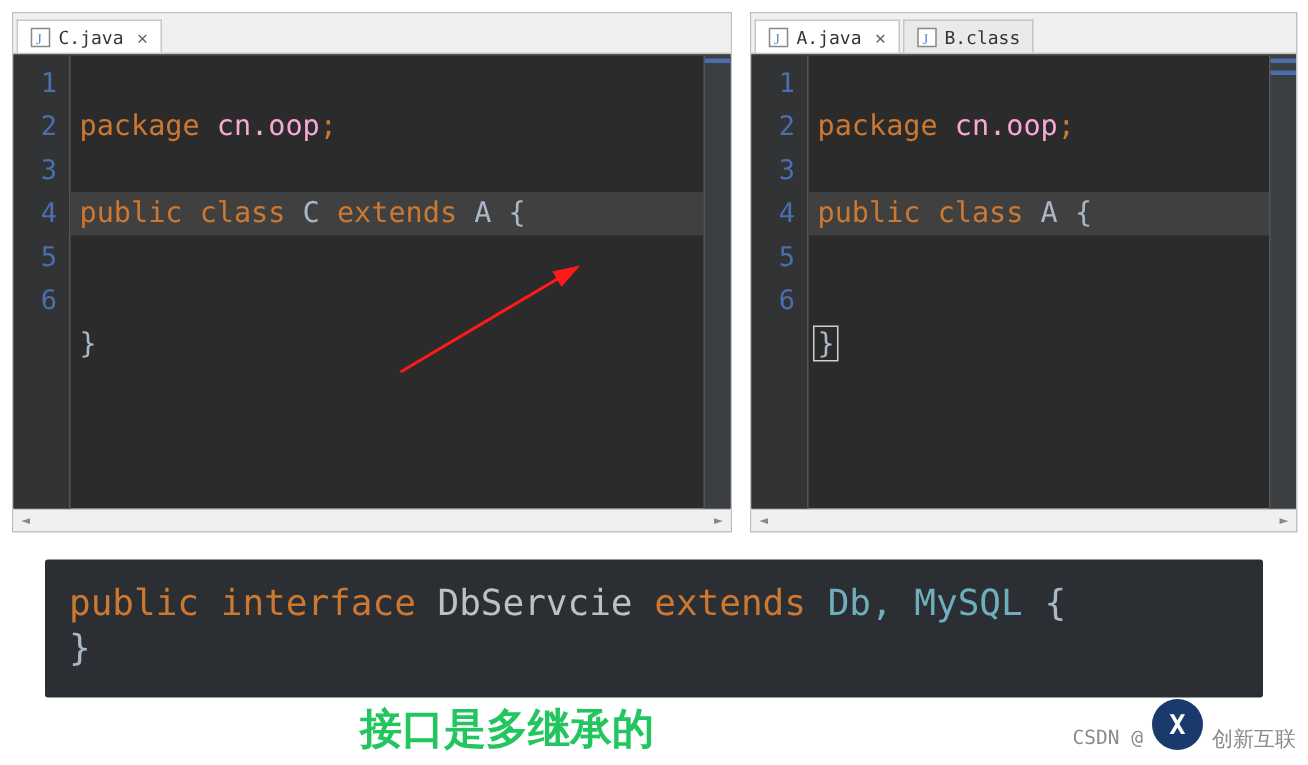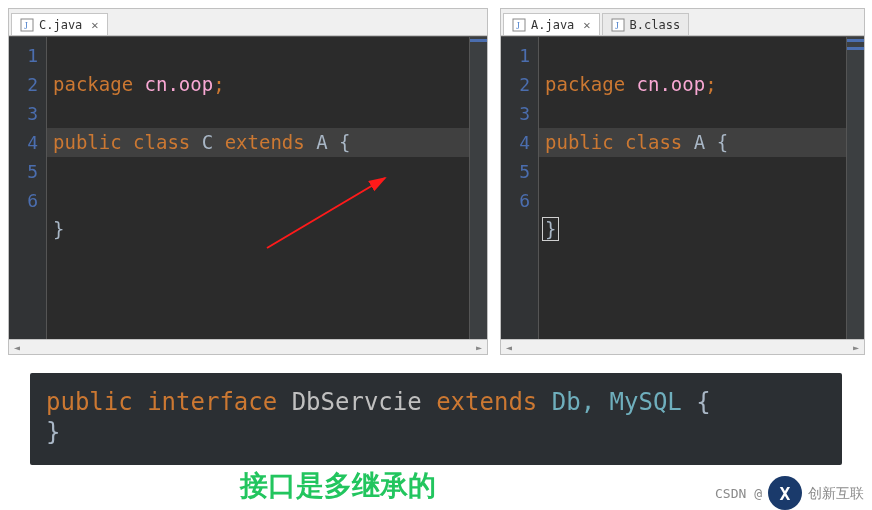--- a/index.html
+++ b/index.html
@@ -32,21 +32,21 @@
     .hscroll-arrow { width:12px; height:12px; color:#888; font-size:10px; display:flex; align-items:center; justify-content:center; cursor:pointer; }
     svg.arrow-overlay { position:absolute; top:36px; left:38px; width:420px; height:300px; pointer-events:none; }
     .annotation-text { position:absolute; color:#ff1a1a; font-size:12px; font-family:"Microsoft YaHei",sans-serif; }
     .bottom-area { margin:18px 30px 0 30px; background:#2b2f33; border-radius:2px; padding:14px 16px 18px 16px; position:relative; height:92px; }
     .bottom-code { font-family:Consolas,monospace; font-size:24px; line-height:30px; white-space:pre; }
     .bkw { color:#cc7832; }
     .bcls { color:#c0c0c0; }
     .btype { color:#6fafbd; }
     .bbrace { color:#a9b7c6; }
     .bottom-label { position:absolute; left:210px; top:62px; font-size:28px; font-weight:bold; color:#22c55e; -webkit-text-stroke:2px #fff; paint-order:stroke fill; text-shadow:0 0 2px #fff;margin-top:32px; }
-    .watermark { position:absolute; right:8px; bottom:0; display:flex; align-items:center; gap:6px; }
+    .watermark { position:absolute; right:8px; bottom:10px; display:flex; align-items:flex-end; gap:6px; }
     .watermark .csdn { font-size:13px; color:#8a8a8a; }
     .wm-logo { width:34px; height:34px; border-radius:50%; background:#1a3a6b; display:flex; align-items:center; justify-content:center; color:#fff; font-size:18px; font-weight:bold; }
     .wm-text { font-size:14px; color:#8a8a8a; line-height:1; }
   </style>
 </head>
 <body>
 
 <div class="top-area">
 
   <div class="editor-pane left">

